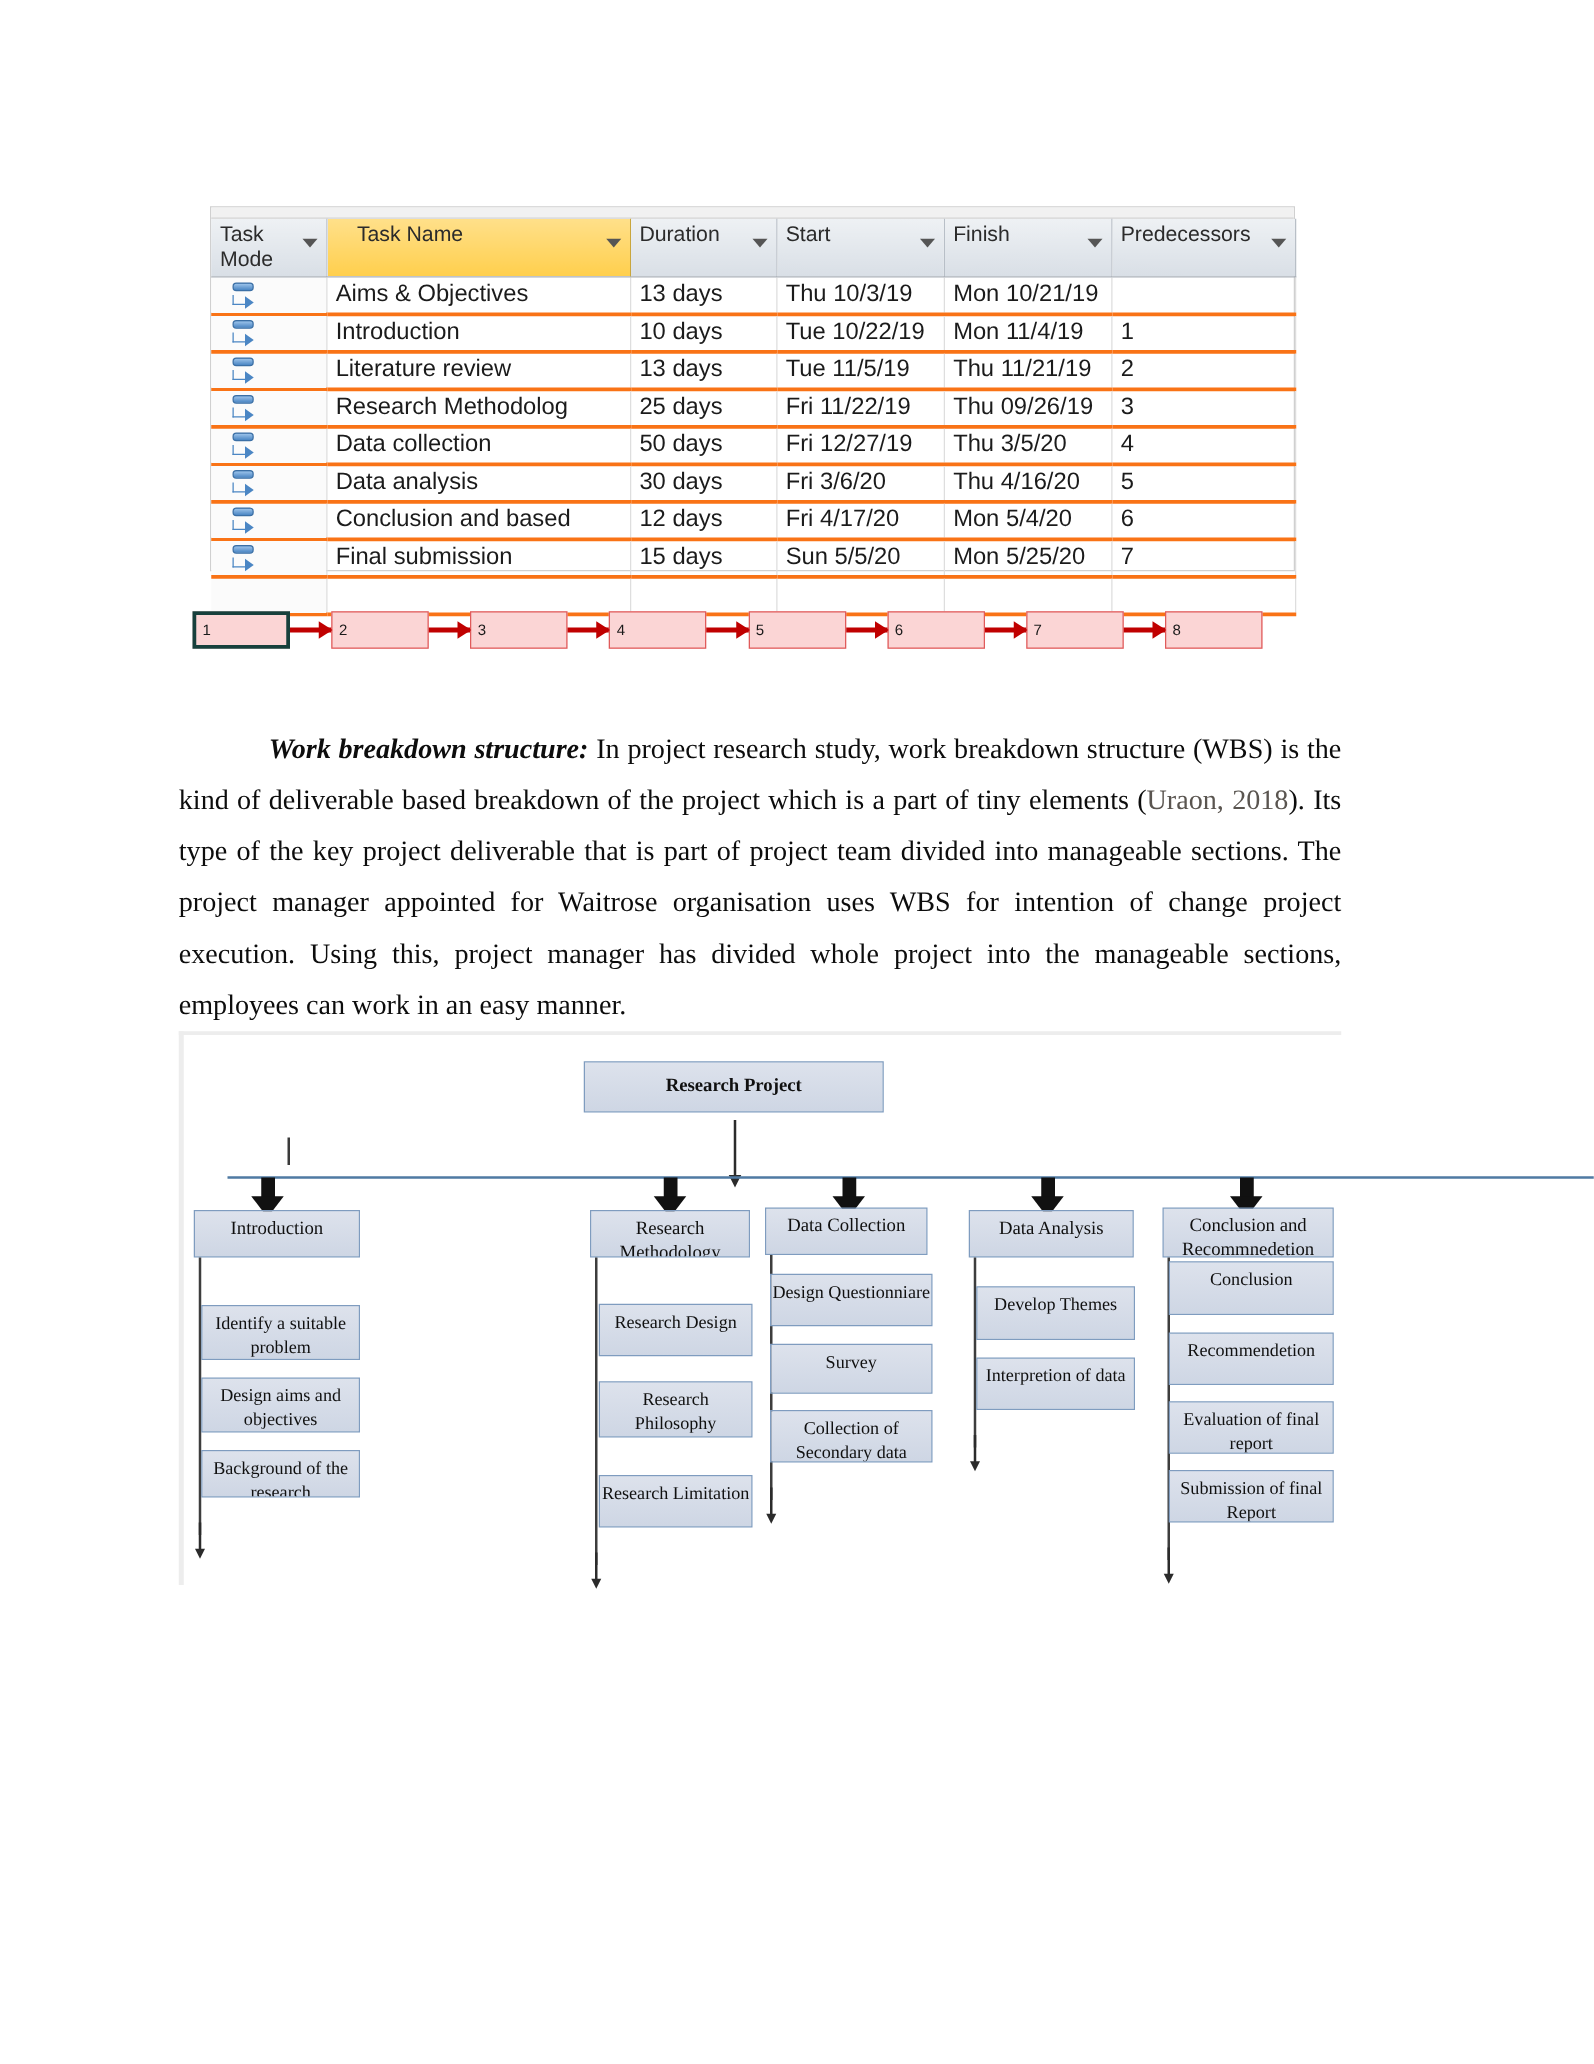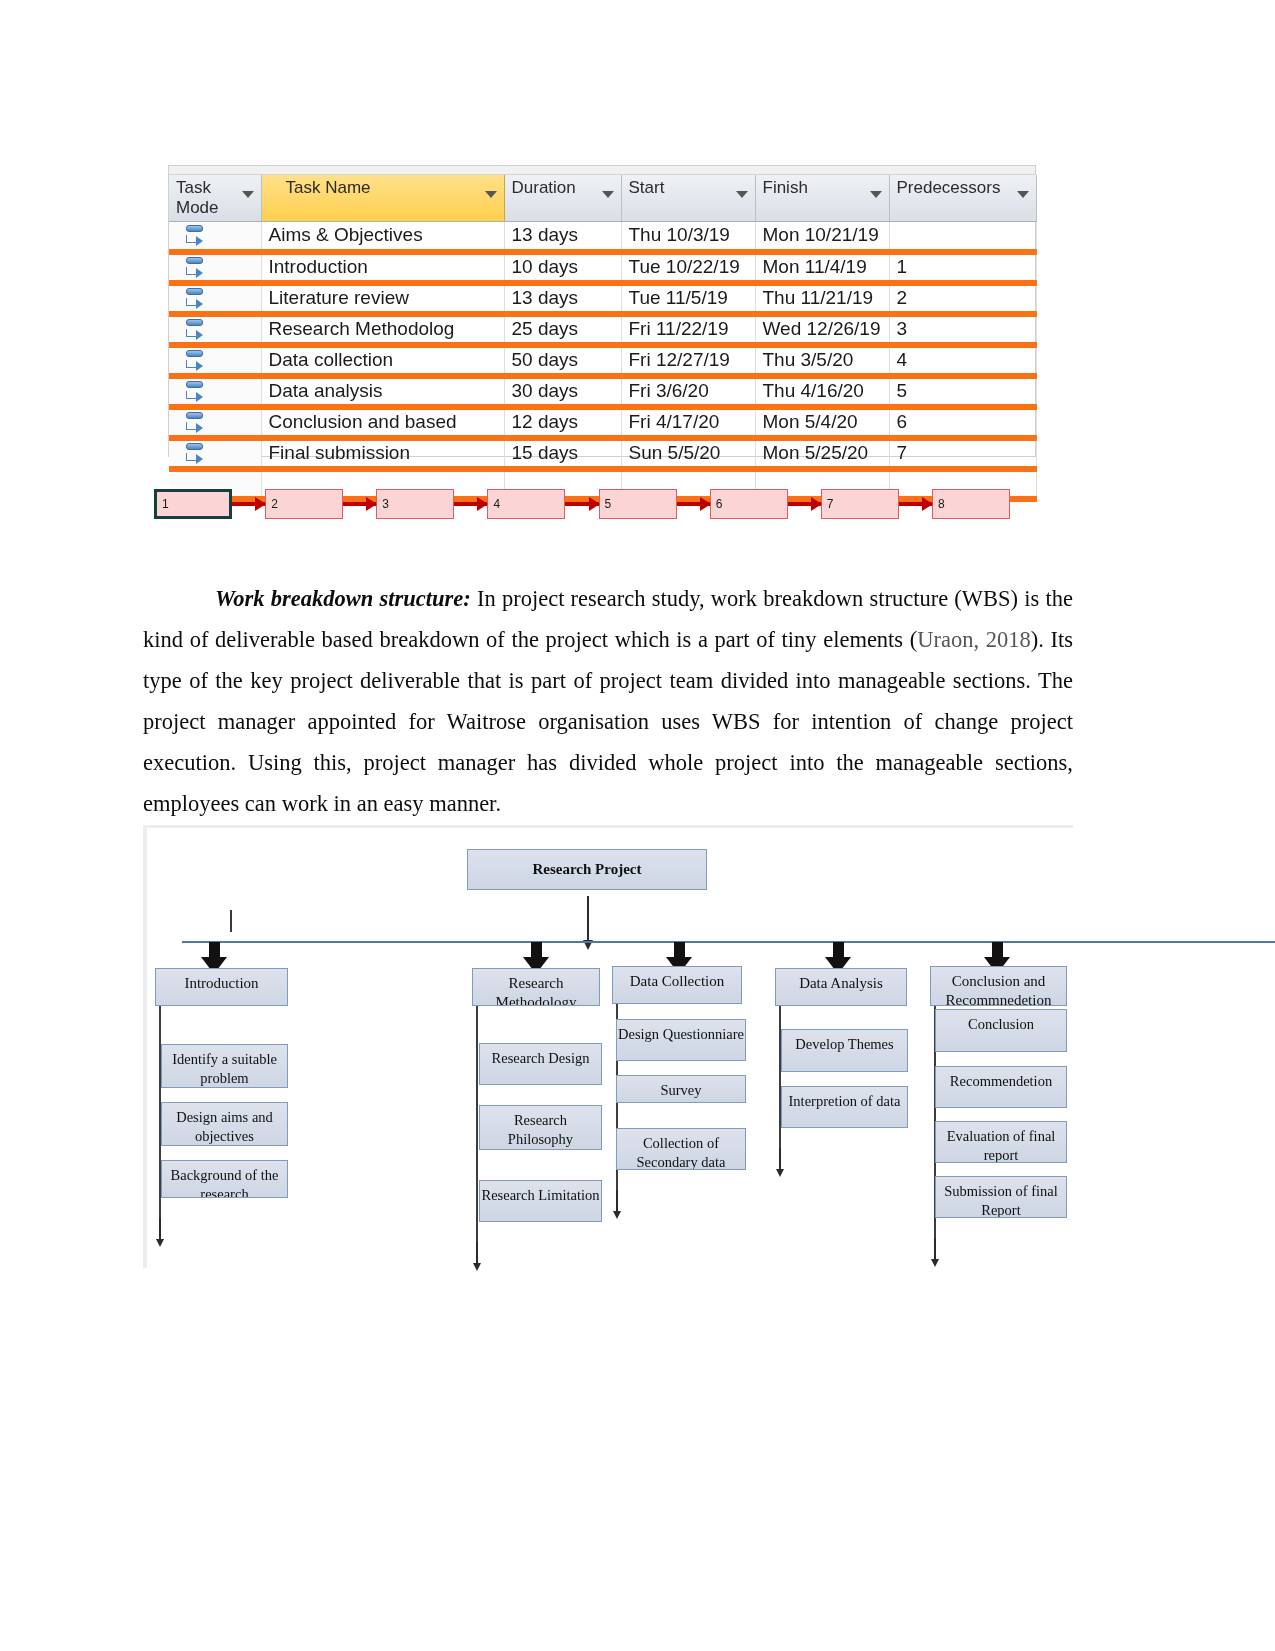--- a/index.html
+++ b/index.html
@@ -55,21 +55,21 @@
   .th-caret {
     position: absolute;
     right: 7px; top: 16px;
     width: 0; height: 0;
     border-left: 6px solid transparent;
     border-right: 6px solid transparent;
     border-top: 7px solid #555;
   }
   table.gantt td {
     border-right: 1px solid #dedede;
-    border-bottom: 6px solid #f97316;
+    border-bottom: 3px solid #f97316;
     font-size: 19px;
     color: #1b1b1b;
     padding: 1px 6px 2px 7px;
     height: 30px;
     vertical-align: middle;
     white-space: nowrap;
     overflow: hidden;
   }
   td.c-mode { background: #fbfbfb; position: relative; }
   td.c-name { font-size: 21px; padding-left: 22px; }
@@ -338,21 +338,21 @@
           <td class="c-mode">
             <span class="modeicon">
               <span class="bar"></span>
               <span class="arr"></span>
               <span class="arrhead"></span>
             </span>
           </td>
           <td class="c-name">Research Methodolog</td>
           <td class="c-dur">25 days</td>
           <td class="c-start">Fri 11/22/19</td>
-          <td class="c-finish">Wed 12/26/19</td>
+          <td class="c-finish">Thu 09/26/19</td>
           <td class="c-pred">3</td>
         </tr>
         <tr>
           <td class="c-mode">
             <span class="modeicon">
               <span class="bar"></span>
               <span class="arr"></span>
               <span class="arrhead"></span>
             </span>
           </td>
@@ -457,21 +457,21 @@
       <div class="wbox lvl1" style="left: 325px; top: 140px; width: 128px; height: 38px; font-family: Liberation Serif, serif;">Research Methodology</div>
       <div class="vline" style="left: 329px; top: 178px; height: 246px;"></div>
       <div class="wbox " style="left: 332px; top: 215px; width: 123px; height: 42px;">Research Design</div>
       <div class="wbox " style="left: 332px; top: 277px; width: 123px; height: 45px;">Research Philosophy</div>
       <div class="wbox " style="left: 332px; top: 352px; width: 123px; height: 42px;">Research Limitation</div>
       <div class="tailarrow" style="left: 329px; top: 414px; height: 22px;"></div>
       <div class="fatarrow" style="left: 527px; top: 114px; height: 16px;"></div>
       <div class="wbox lvl1" style="left: 465px; top: 138px; width: 130px; height: 38px;">Data Collection</div>
       <div class="vline" style="left: 469px; top: 176px; height: 196px;"></div>
       <div class="wbox " style="left: 469px; top: 191px; width: 130px; height: 42px;">Design Questionniare</div>
-      <div class="wbox " style="left: 469px; top: 247px; width: 130px; height: 28px;">Survey</div>
+      <div class="wbox " style="left: 469px; top: 247px; width: 130px; height: 40px;">Survey</div>
       <div class="wbox " style="left: 469px; top: 300px; width: 130px; height: 42px;">Collection of Secondary data</div>
       <div class="tailarrow" style="left: 469px; top: 362px; height: 22px;"></div>
       <div class="fatarrow" style="left: 686px; top: 114px; height: 16px;"></div>
       <div class="wbox lvl1" style="left: 628px; top: 140px; width: 132px; height: 38px;">Data Analysis</div>
       <div class="vline" style="left: 632px; top: 178px; height: 152px;"></div>
       <div class="wbox " style="left: 634px; top: 201px; width: 127px; height: 43px;">Develop Themes</div>
       <div class="wbox " style="left: 634px; top: 258px; width: 127px; height: 42px;">Interpretion of data</div>
       <div class="tailarrow" style="left: 632px; top: 320px; height: 22px;"></div>
       <div class="fatarrow" style="left: 845px; top: 114px; height: 16px;"></div>
       <div class="wbox lvl1" style="left: 783px; top: 138px; width: 137px; height: 40px;">Conclusion and Recommnedetion</div>

